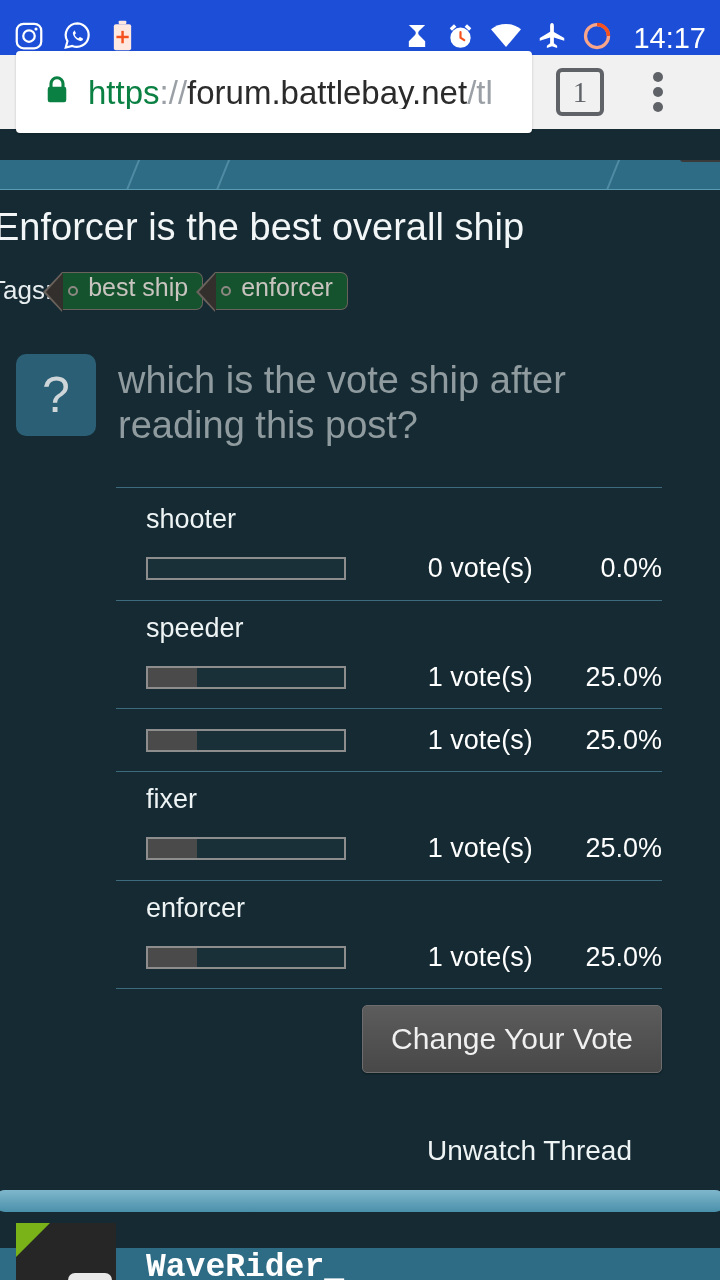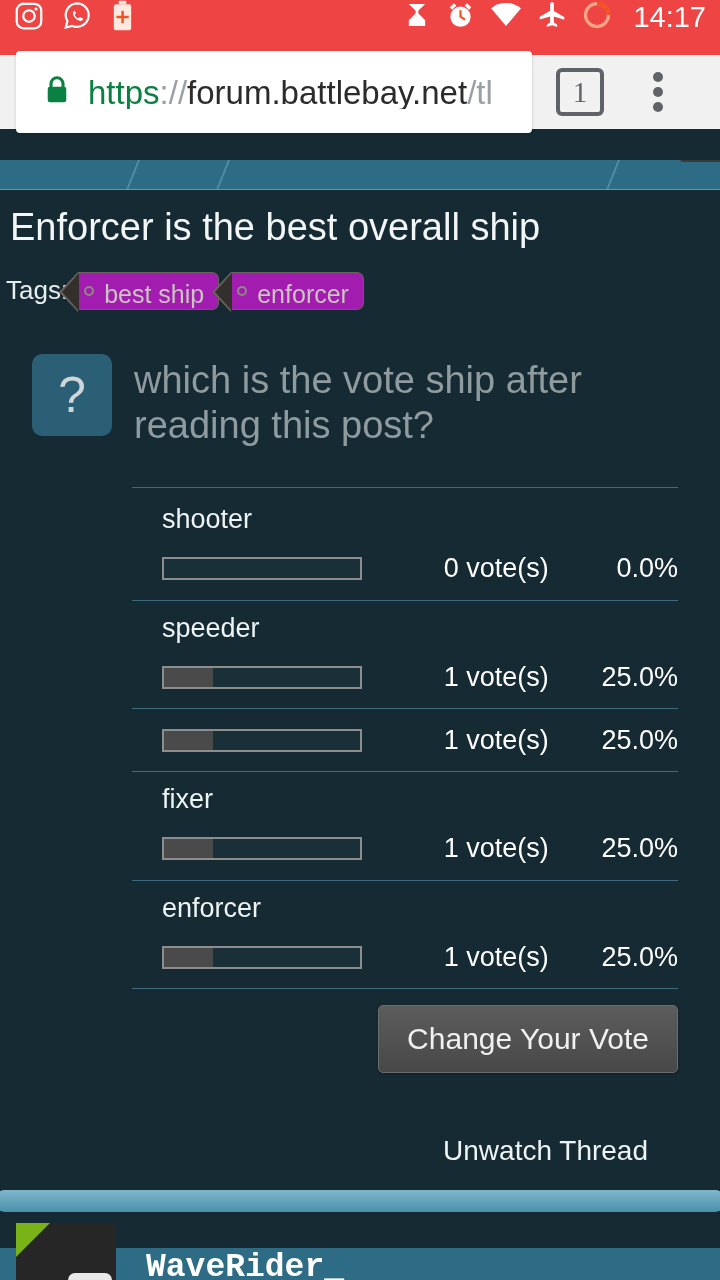--- a/index.html
+++ b/index.html
@@ -7,21 +7,21 @@
     width:720px; height:1280px; overflow:hidden;
     background:#152a33;
     font-family:"Liberation Sans", sans-serif;
     -webkit-font-smoothing:antialiased;
   }
   #root { position:relative; width:720px; height:1280px; }
 
   
   .statusbar{
     position:absolute; left:0; top:0; width:720px; height:55px;
-    background:#ef4444; display:flex; align-items:flex-start;
+    background:#1d4ed8; display:flex; align-items:flex-end;
     padding:0 14px;
   }
   .sb-left{ display:flex; align-items:center; gap:18px; }
   .sb-right{ display:flex; align-items:center; gap:15px; margin-left:auto; }
   .sb-ico{ display:block; }
   .sb-time{ color:#ffffff; font-size:29px; letter-spacing:0px; margin-left:6px; }
 
   
   .chrome{
     position:absolute; left:0; top:55px; width:720px; height:74px;
@@ -65,36 +65,36 @@
   .crumbstrip .slash{
     position:absolute; top:-14px; width:2px; height:58px;
     background:#4f8ba3; transform:rotate(22deg);
   }
   .crumb-cap{
     position:absolute; right:-8px; top:-12px; width:60px; height:14px;
     background:#3a3a3a; border-radius:3px;
   }
 
   
-  .page{ position:absolute; left:16px; top:190px; width:640px; }
+  .page{ position:absolute; left:0; top:190px; width:640px; }
 
   .thread-title{
     color:#f2f6f7; font-size:38px; font-weight:400;
     padding:16px 0 0 0; margin-left:-6px; line-height:1.15;
     white-space:nowrap;
   }
 
   .tagrow{
     display:flex; align-items:center; margin-top:22px; margin-left:-10px;
     height:38px;
   }
   .tag-label{ color:#e8eef0; font-size:26px; margin-right:10px; }
   .tag{
-    position:relative; height:38px; display:flex; align-items:flex-end;
-    background:#a21caf; color:#c9c4c0; font-size:25px;
+    position:relative; height:38px; display:flex; align-items:flex-start;
+    background:#14532d; color:#c9c4c0; font-size:25px;
     padding:0 14px 0 26px; margin-right:12px;
     border:1px solid #6a625c;
     border-left:none;
     border-radius:0 7px 7px 0;
   }
   .tag:before{
     content:""; position:absolute; left:-19px; top:-1px;
     width:0; height:0;
     border-top:20px solid transparent;
     border-bottom:20px solid transparent;

